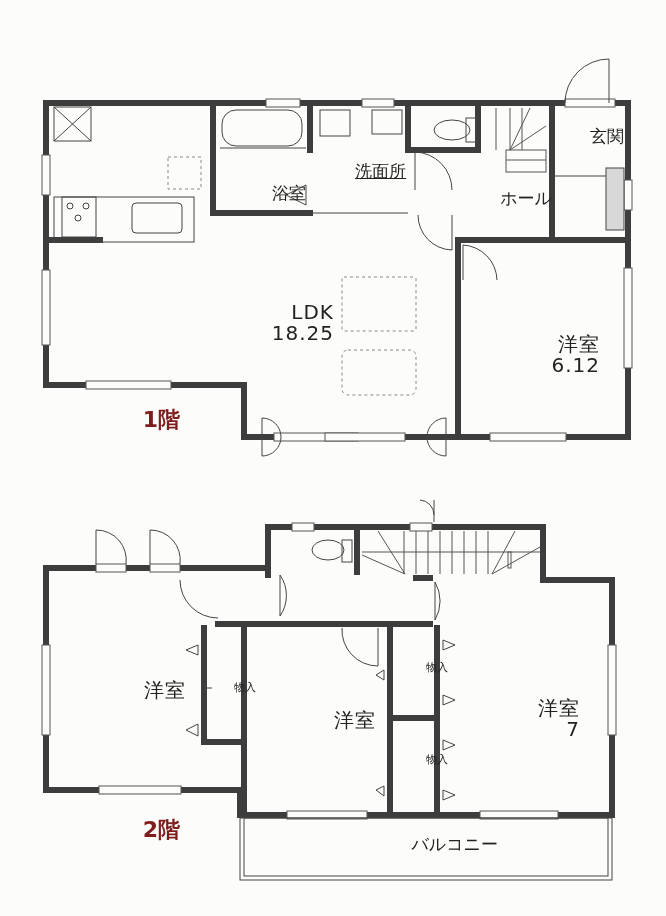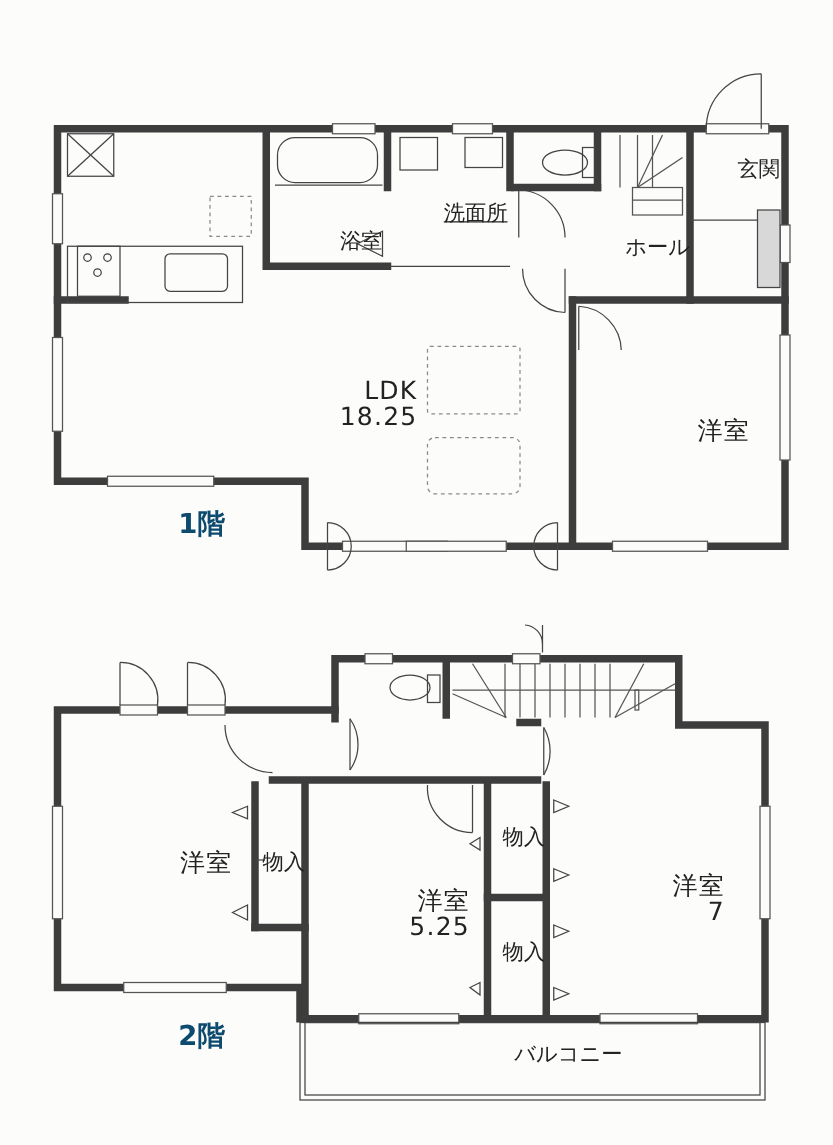--- a/index.html
+++ b/index.html
@@ -4,22 +4,22 @@
 <style>
   html, body { margin: 0; padding: 0; }
   body {
     width: 666px; height: 916px; background: #fcfcfa; position: relative; overflow: hidden;
     font-family: "DejaVu Sans", sans-serif;
   }
   svg { position: absolute; left: 0; top: 0; }
   .lbl { position: absolute; color: #222; text-align: right; line-height: 1.05; white-space: nowrap; }
   .room-big { font-size: 20px; letter-spacing: 1px; margin-top: 22px; }
   .room-mid { font-size: 17px; }
-  .room-sm { font-size: 17px; }
-  .floor { font-size: 22px; font-weight: bold; color: #0c4a6e; font-family: "DejaVu Sans", sans-serif; }
+  .room-sm { font-size: 11px; padding-left: 12px; }
+  .floor { font-size: 22px; font-weight: bold; color: #7f1d1d; font-family: "DejaVu Sans", sans-serif; }
 </style>
 </head>
 <body>
 
 <svg width="666" height="916" viewBox="0 0 666 916">
   <g fill="none" stroke="#444" stroke-width="1">
 
     <g stroke="#3d3d3d" stroke-width="6" stroke-linecap="square">
       <polyline points="46,103 46,385 244,385 244,437 628,437 628,103 46,103"></polyline>
 
@@ -173,33 +173,33 @@
     <rect x="244" y="818" width="364" height="58" fill="none"></rect>
   </g>
 </svg>
 
 <div class="lbl room-big" style="left:214px;top:280px;width:120px;">
   <div>LDK</div>
   <div>18.25</div>
 </div>
 <div class="lbl room-big" style="left:480px;top:312px;width:120px;">
   <div>洋室</div>
+  <div>6.12</div>
 </div>
 <div class="lbl room-mid" style="left:226px;top:163px;width:80px;margin-top:22px;">浴室</div>
 <div class="lbl room-mid" style="left:316px;top:163px;width:90px;text-decoration:underline;">洗面所</div>
 <div class="lbl room-mid" style="left:472px;top:190px;width:80px;">ホール</div>
 <div class="lbl room-mid" style="left:558px;top:128px;width:66px;">玄関</div>
 <div class="lbl floor" style="left:110px;top:408px;width:70px;">1階</div>
 
 <div class="lbl room-big" style="left:66px;top:658px;width:120px;">
   <div>洋室</div>
 </div>
 <div class="lbl room-big" style="left:256px;top:688px;width:120px;">
   <div>洋室</div>
-  <div>5.25</div>
 </div>
 <div class="lbl room-big" style="left:460px;top:676px;width:120px;">
   <div>洋室</div>
   <div>7</div>
 </div>
 <div class="lbl room-sm" style="left:206px;top:682px;width:38px;">物入</div>
 <div class="lbl room-sm" style="left:394px;top:662px;width:42px;">物入</div>
 <div class="lbl room-sm" style="left:394px;top:754px;width:42px;">物入</div>
 <div class="lbl room-mid" style="left:318px;top:836px;width:180px;">バルコニー</div>
 <div class="lbl floor" style="left:110px;top:818px;width:70px;">2階</div>

